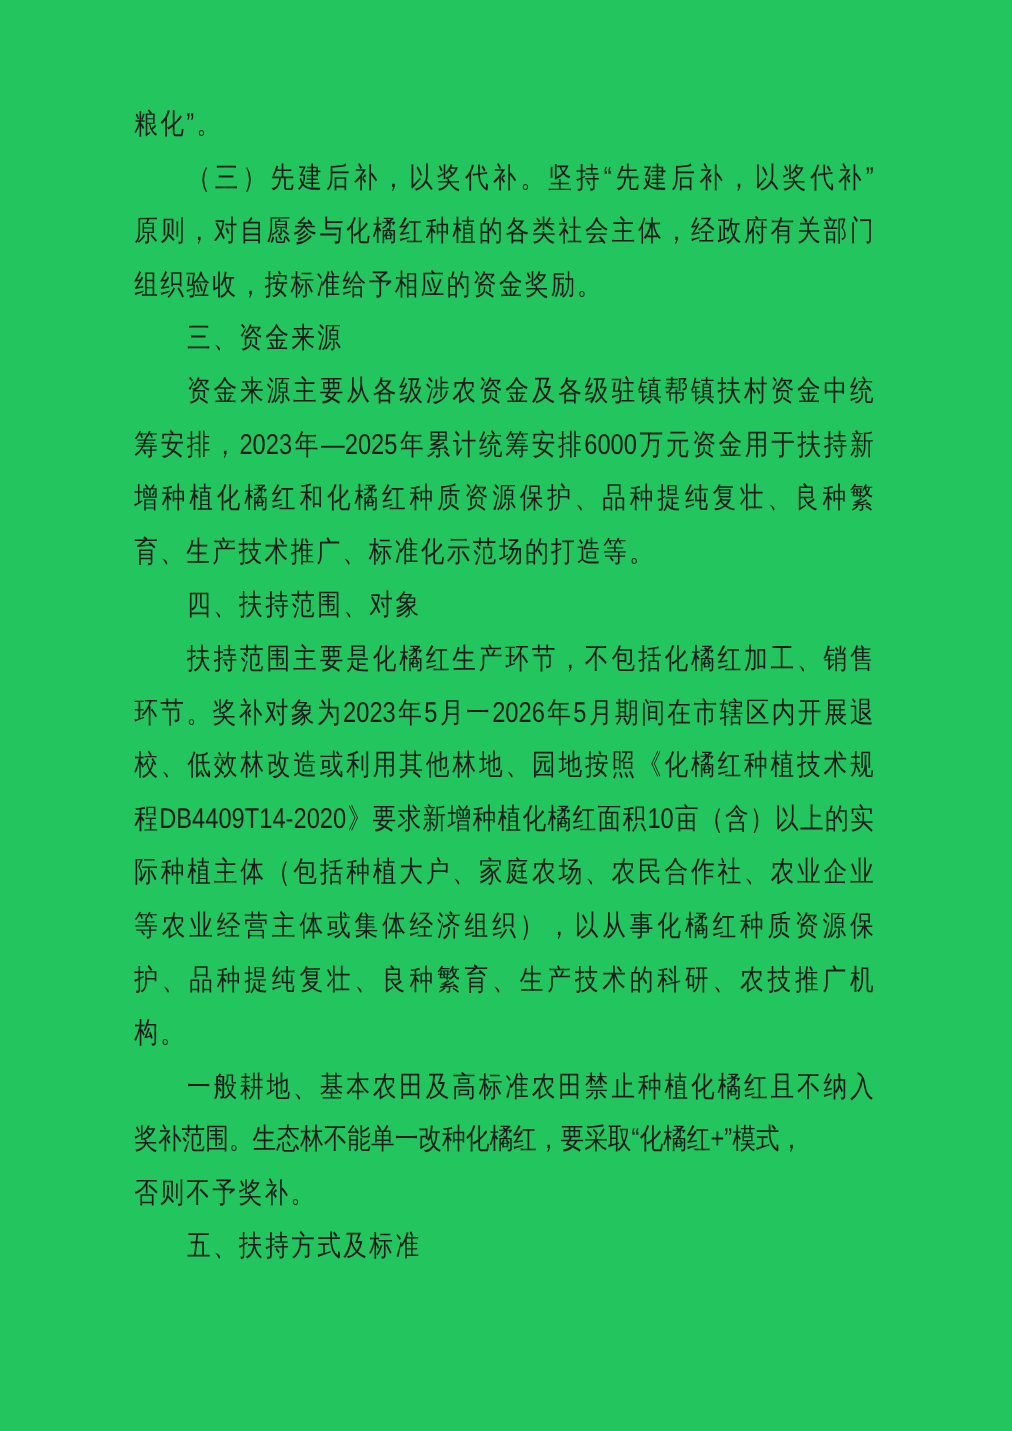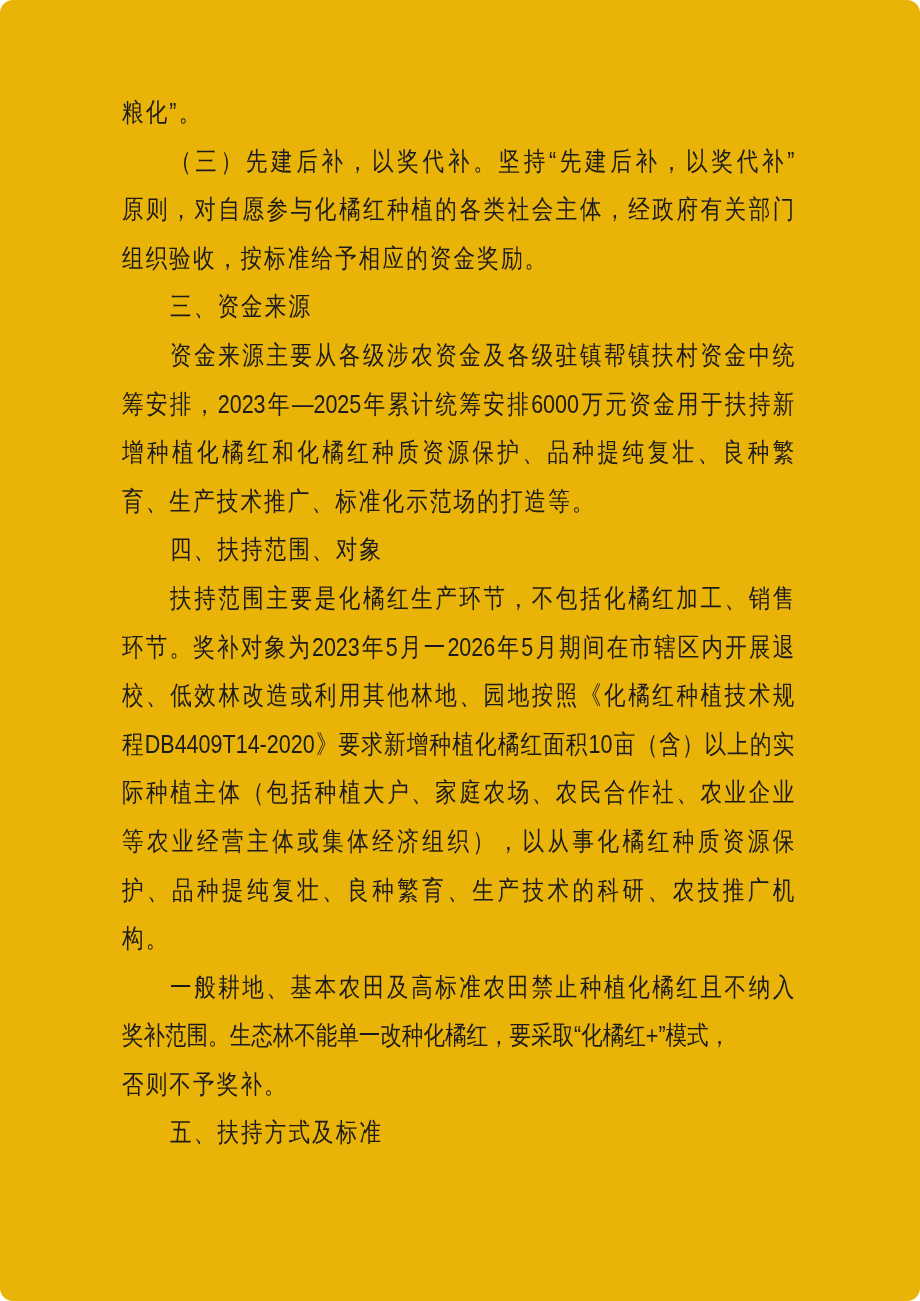--- a/index.html
+++ b/index.html
@@ -10,22 +10,21 @@
     width: 920px;
     height: 1301px;
     background: #ffffff;
     position: relative;
     overflow: hidden;
     font-family: "Liberation Sans", "DejaVu Sans", serif;
   }
   .doc-page {
     position: absolute;
     inset: 0;
-    background: #eab308;
-    border-radius: 13px;
+    background: #22c55e;
   }
   .doc-body {
     position: absolute;
     left: 122px;
     top: 88px;
     width: 812px;
     transform: scaleX(0.828);
     transform-origin: 0 0;
     font-size: 26px;
     line-height: 48.6px;

